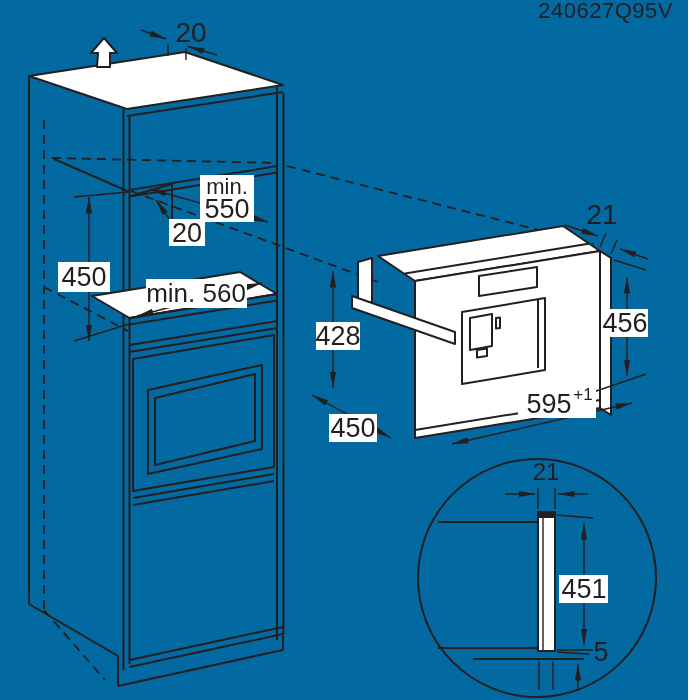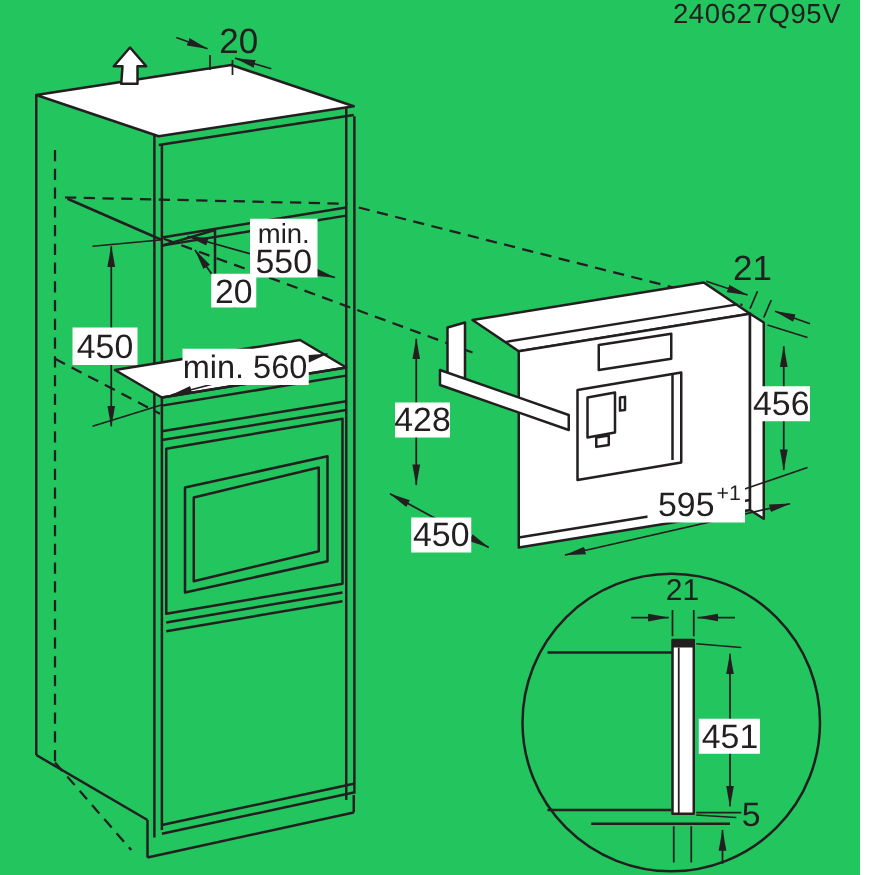--- a/index.html
+++ b/index.html
@@ -1,17 +1,17 @@
 <!DOCTYPE html>
 <html style="--c: #231f20;"><head>
 <meta charset="utf-8">
 <style>
   :root { --c:#231f20; }
   html,body { margin:0; padding:0; background:#fff; }
-  .stage { position:relative; width:688px; height:700px; background:#22c55e; overflow:hidden; }
+  .stage { position:relative; width:688px; height:700px; background:#0369a1; overflow:hidden; }
   .ln   { fill:none; stroke:var(--c); stroke-width:2; stroke-linejoin:round; }
   .thin { fill:none; stroke:var(--c); stroke-width:1.4; stroke-linejoin:round; }
   .fw   { fill:#ffffff; stroke:var(--c); stroke-width:2; stroke-linejoin:round; }
   .dash { fill:none; stroke:var(--c); stroke-width:1.8; stroke-dasharray:9 6; }
   .dim  { fill:none; stroke:var(--c); stroke-width:1.4; }
   .lblbg{ fill:#ffffff; stroke:none; }
   .lbl  { font-family:"Liberation Sans", sans-serif; fill:var(--c); text-anchor:middle; font-weight:400; }
   .f27 { font-size:27px; } .f24 { font-size:24px; } .f22 { font-size:22px; }
   .f26 { font-size:26px; } .f17 { font-size:17px; } .f28 { font-size:28px; }
   .code { font-family:"Liberation Sans", sans-serif; fill:var(--c); font-size:22px;

